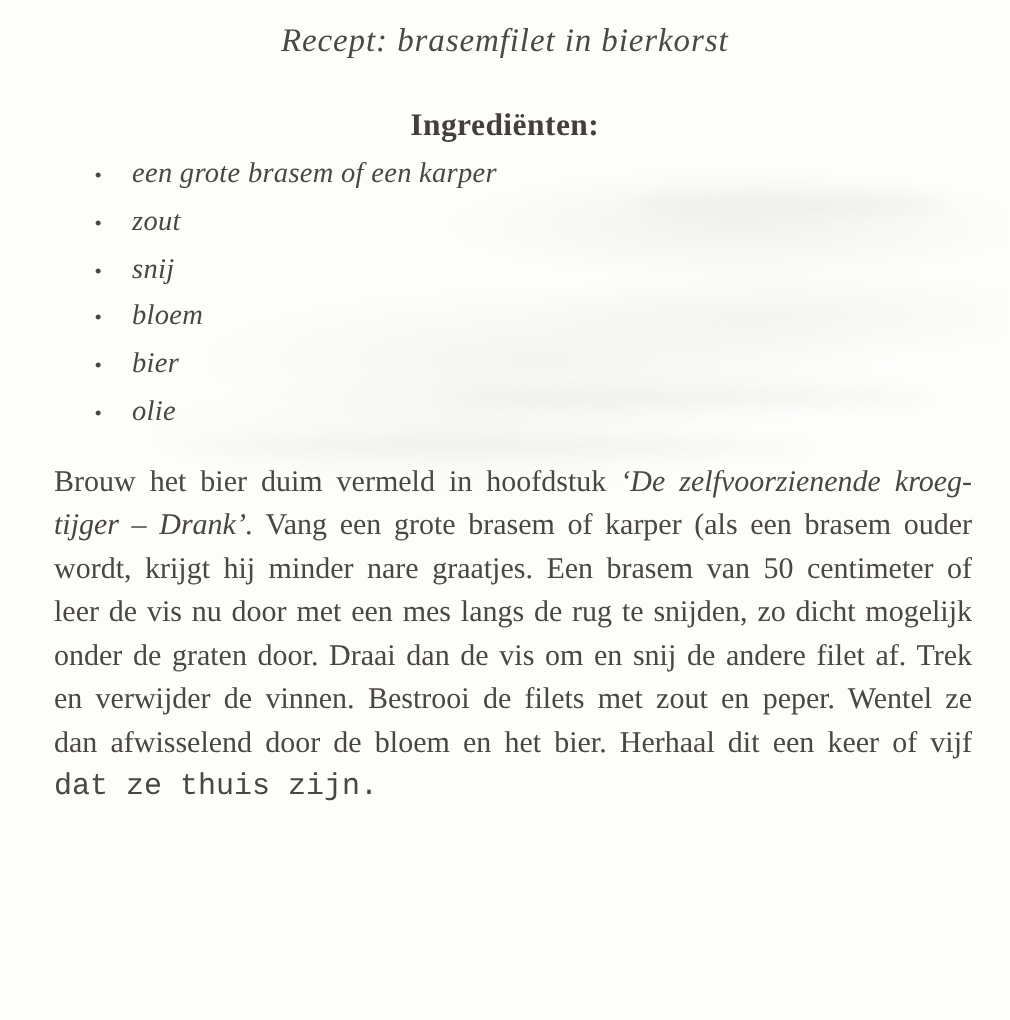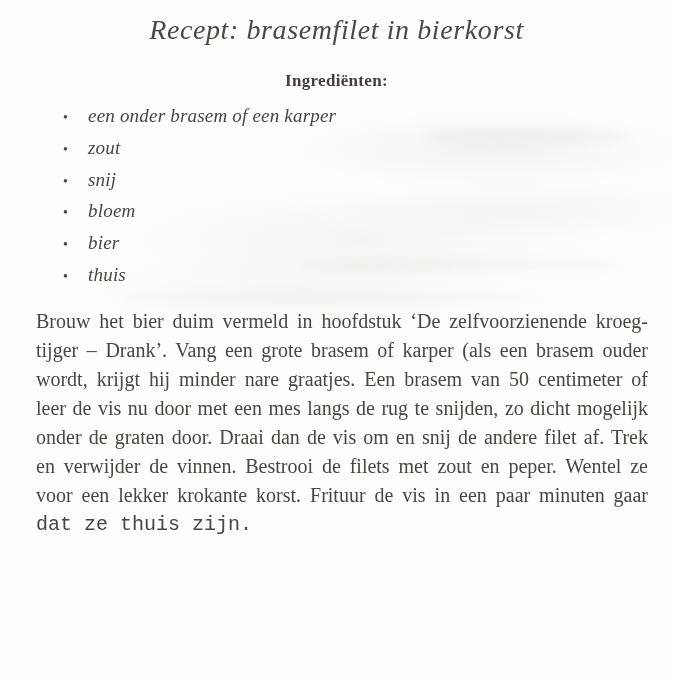--- a/index.html
+++ b/index.html
@@ -36,34 +36,34 @@
   .smudge-2 { left: 300px; top: 258px; width: 320px; height: 14px; }
   .smudge-3 { left: 120px; top: 292px; width: 420px; height: 12px; }
 
   .title {
     position: absolute;
     top: 14px;
     left: 0;
     width: 673px;
     margin: 0;
     text-align: center;
-    font-size: 28px;
+    font-size: 22px;
     font-weight: 400;
     font-style: italic;
     letter-spacing: 0.6px;
     color: #4c4843;
   }
   .heading {
     position: absolute;
     top: 71px;
     left: 0;
     width: 673px;
     margin: 0;
     text-align: center;
-    font-size: 17px;
+    font-size: 21px;
     font-weight: 700;
     letter-spacing: 0.3px;
     color: #443f3a;
   }
   .ingredients {
     position: absolute;
     top: 101px;
     left: 63px;
     margin: 0;
     padding: 0;
@@ -96,64 +96,64 @@
     height: 29px;
     line-height: 29px;
     text-align: justify;
     text-align-last: justify;
   }
   .line.last {
     text-align: left;
     text-align-last: left;
     font-family: Liberation Mono, monospace;
   }
-  .it { }
+  .it { font-style: italic; }
 </style>
 </head>
 <body>
 
 <div class="page">
   <div class="smudge smudge-1"></div>
   <div class="smudge smudge-2"></div>
   <div class="smudge smudge-3"></div>
 
   <h1 class="title">Recept: brasemfilet in bierkorst</h1>
 
   <h2 class="heading">Ingrediënten:</h2>
 
   <ul class="ingredients">
     <li>
         <span class="bullet">•</span>
-        <span>een onder brasem of een karper</span>
+        <span>een grote brasem of een karper</span>
       </li>
     <li>
         <span class="bullet">•</span>
         <span>zout</span>
       </li>
     <li>
         <span class="bullet">•</span>
         <span>snij</span>
       </li>
     <li>
         <span class="bullet">•</span>
         <span>bloem</span>
       </li>
     <li>
         <span class="bullet">•</span>
         <span>bier</span>
       </li>
     <li>
         <span class="bullet">•</span>
-        <span>thuis</span>
+        <span>olie</span>
       </li>
   </ul>
 
   <div class="bodytext">
     <div class="line"><span>Brouw het bier duim vermeld in hoofdstuk </span><span class="it">‘De zelfvoorzienende kroeg-</span></div>
     <div class="line"><span class="it">tijger – Drank’.</span><span> Vang een grote brasem of karper (als een brasem ouder</span></div>
     <div class="line">wordt, krijgt hij minder nare graatjes. Een brasem van 50 centimeter of</div>
     <div class="line">leer de vis nu door met een mes langs de rug te snijden, zo dicht mogelijk</div>
     <div class="line">onder de graten door. Draai dan de vis om en snij de andere filet af. Trek</div>
     <div class="line">en verwijder de vinnen. Bestrooi de filets met zout en peper. Wentel ze</div>
-    <div class="line">voor een lekker krokante korst. Frituur de vis in een paar minuten gaar</div>
+    <div class="line">dan afwisselend door de bloem en het bier. Herhaal dit een keer of vijf</div>
     <div class="line last">dat ze thuis zijn.</div>
   </div>
 </div>
 
 </body></html>

